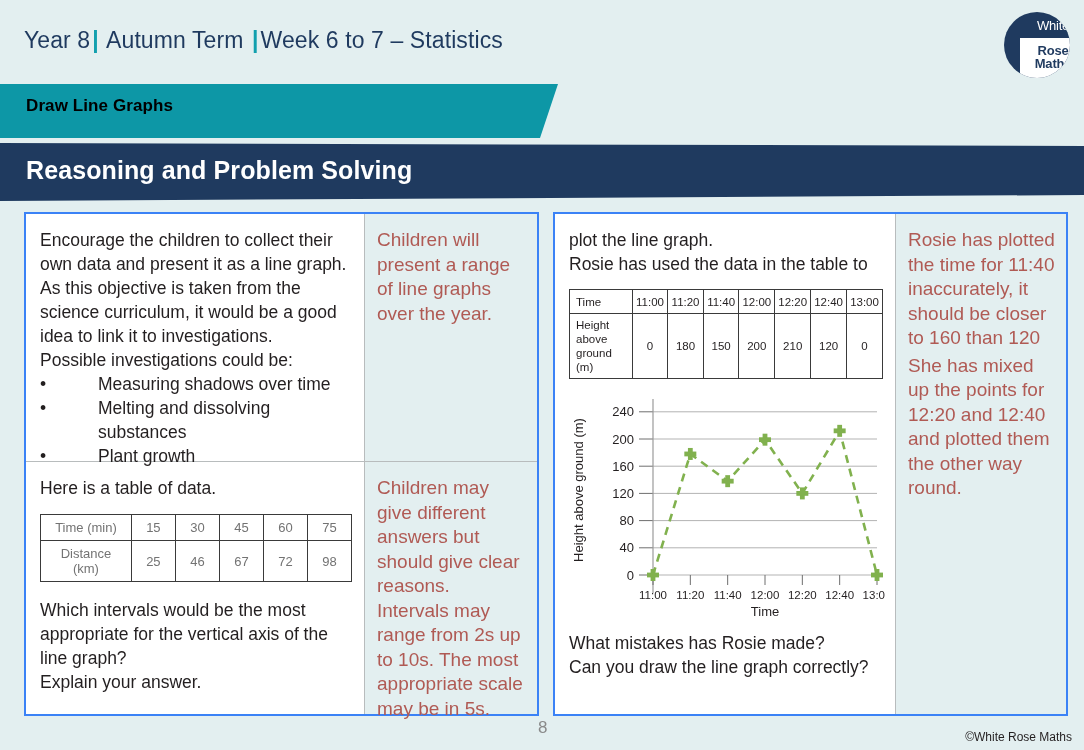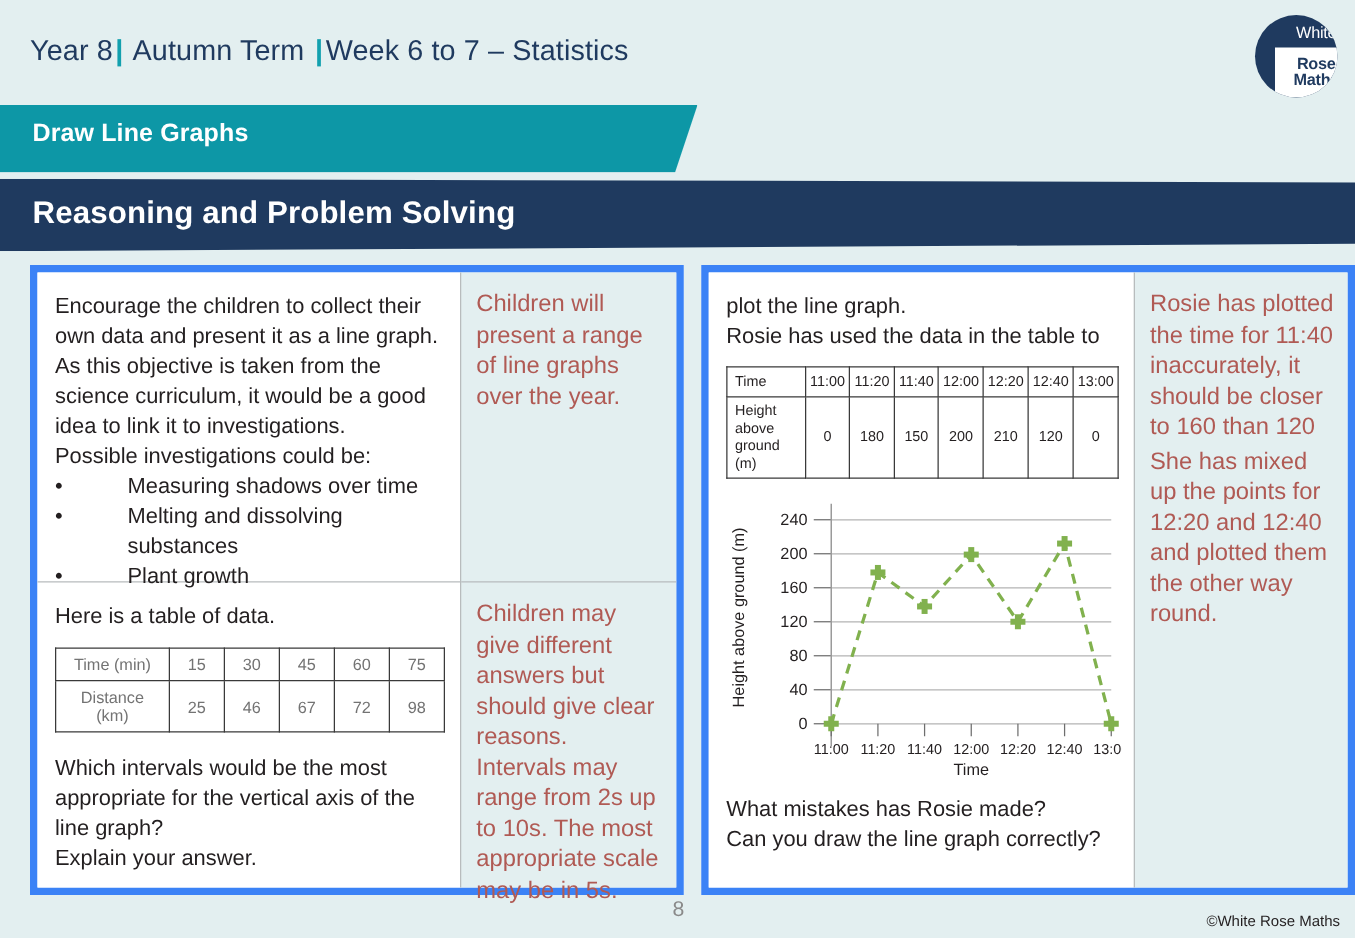--- a/index.html
+++ b/index.html
@@ -71,22 +71,22 @@
     position: absolute;
     left: 0; top: 84px;
     width: 558px;
     height: 54px;
     background: #0d97a6;
     clip-path: polygon(0 0, 558px 0, 540px 54px, 0 54px);
   }
   .banner-teal .btext {
     position: absolute;
     left: 26px; top: 12px;
-    color: #ffffff;
-    font-size: 20px;
+    color: #000000;
+    font-size: 17px;
     font-weight: bold;
     letter-spacing: 0.1px;
   }
   .banner-navy {
     position: absolute;
     left: 0; top: 143px;
     width: 1084px;
     height: 58px;
     background: #1f3a5f;
     clip-path: polygon(0 0, 1084px 3px, 1084px 52px, 0 58px);
@@ -106,21 +106,21 @@
     left: 24px;
     top: 212px;
     width: 1040px;
     height: 504px;
     display: flex;
     gap: 14px;
   }
   .panel {
     display: flex;
     width: 563px;
-    border: 6px solid #3b82f6;
+    border: 2px solid #3b82f6;
     background: #ffffff;
   }
   .qcol {
     background: #ffffff;
     position: relative;
   }
   .acol {
     background: #e3eff0;
     border-left: 1px solid #b8bcbd;
     position: relative;

